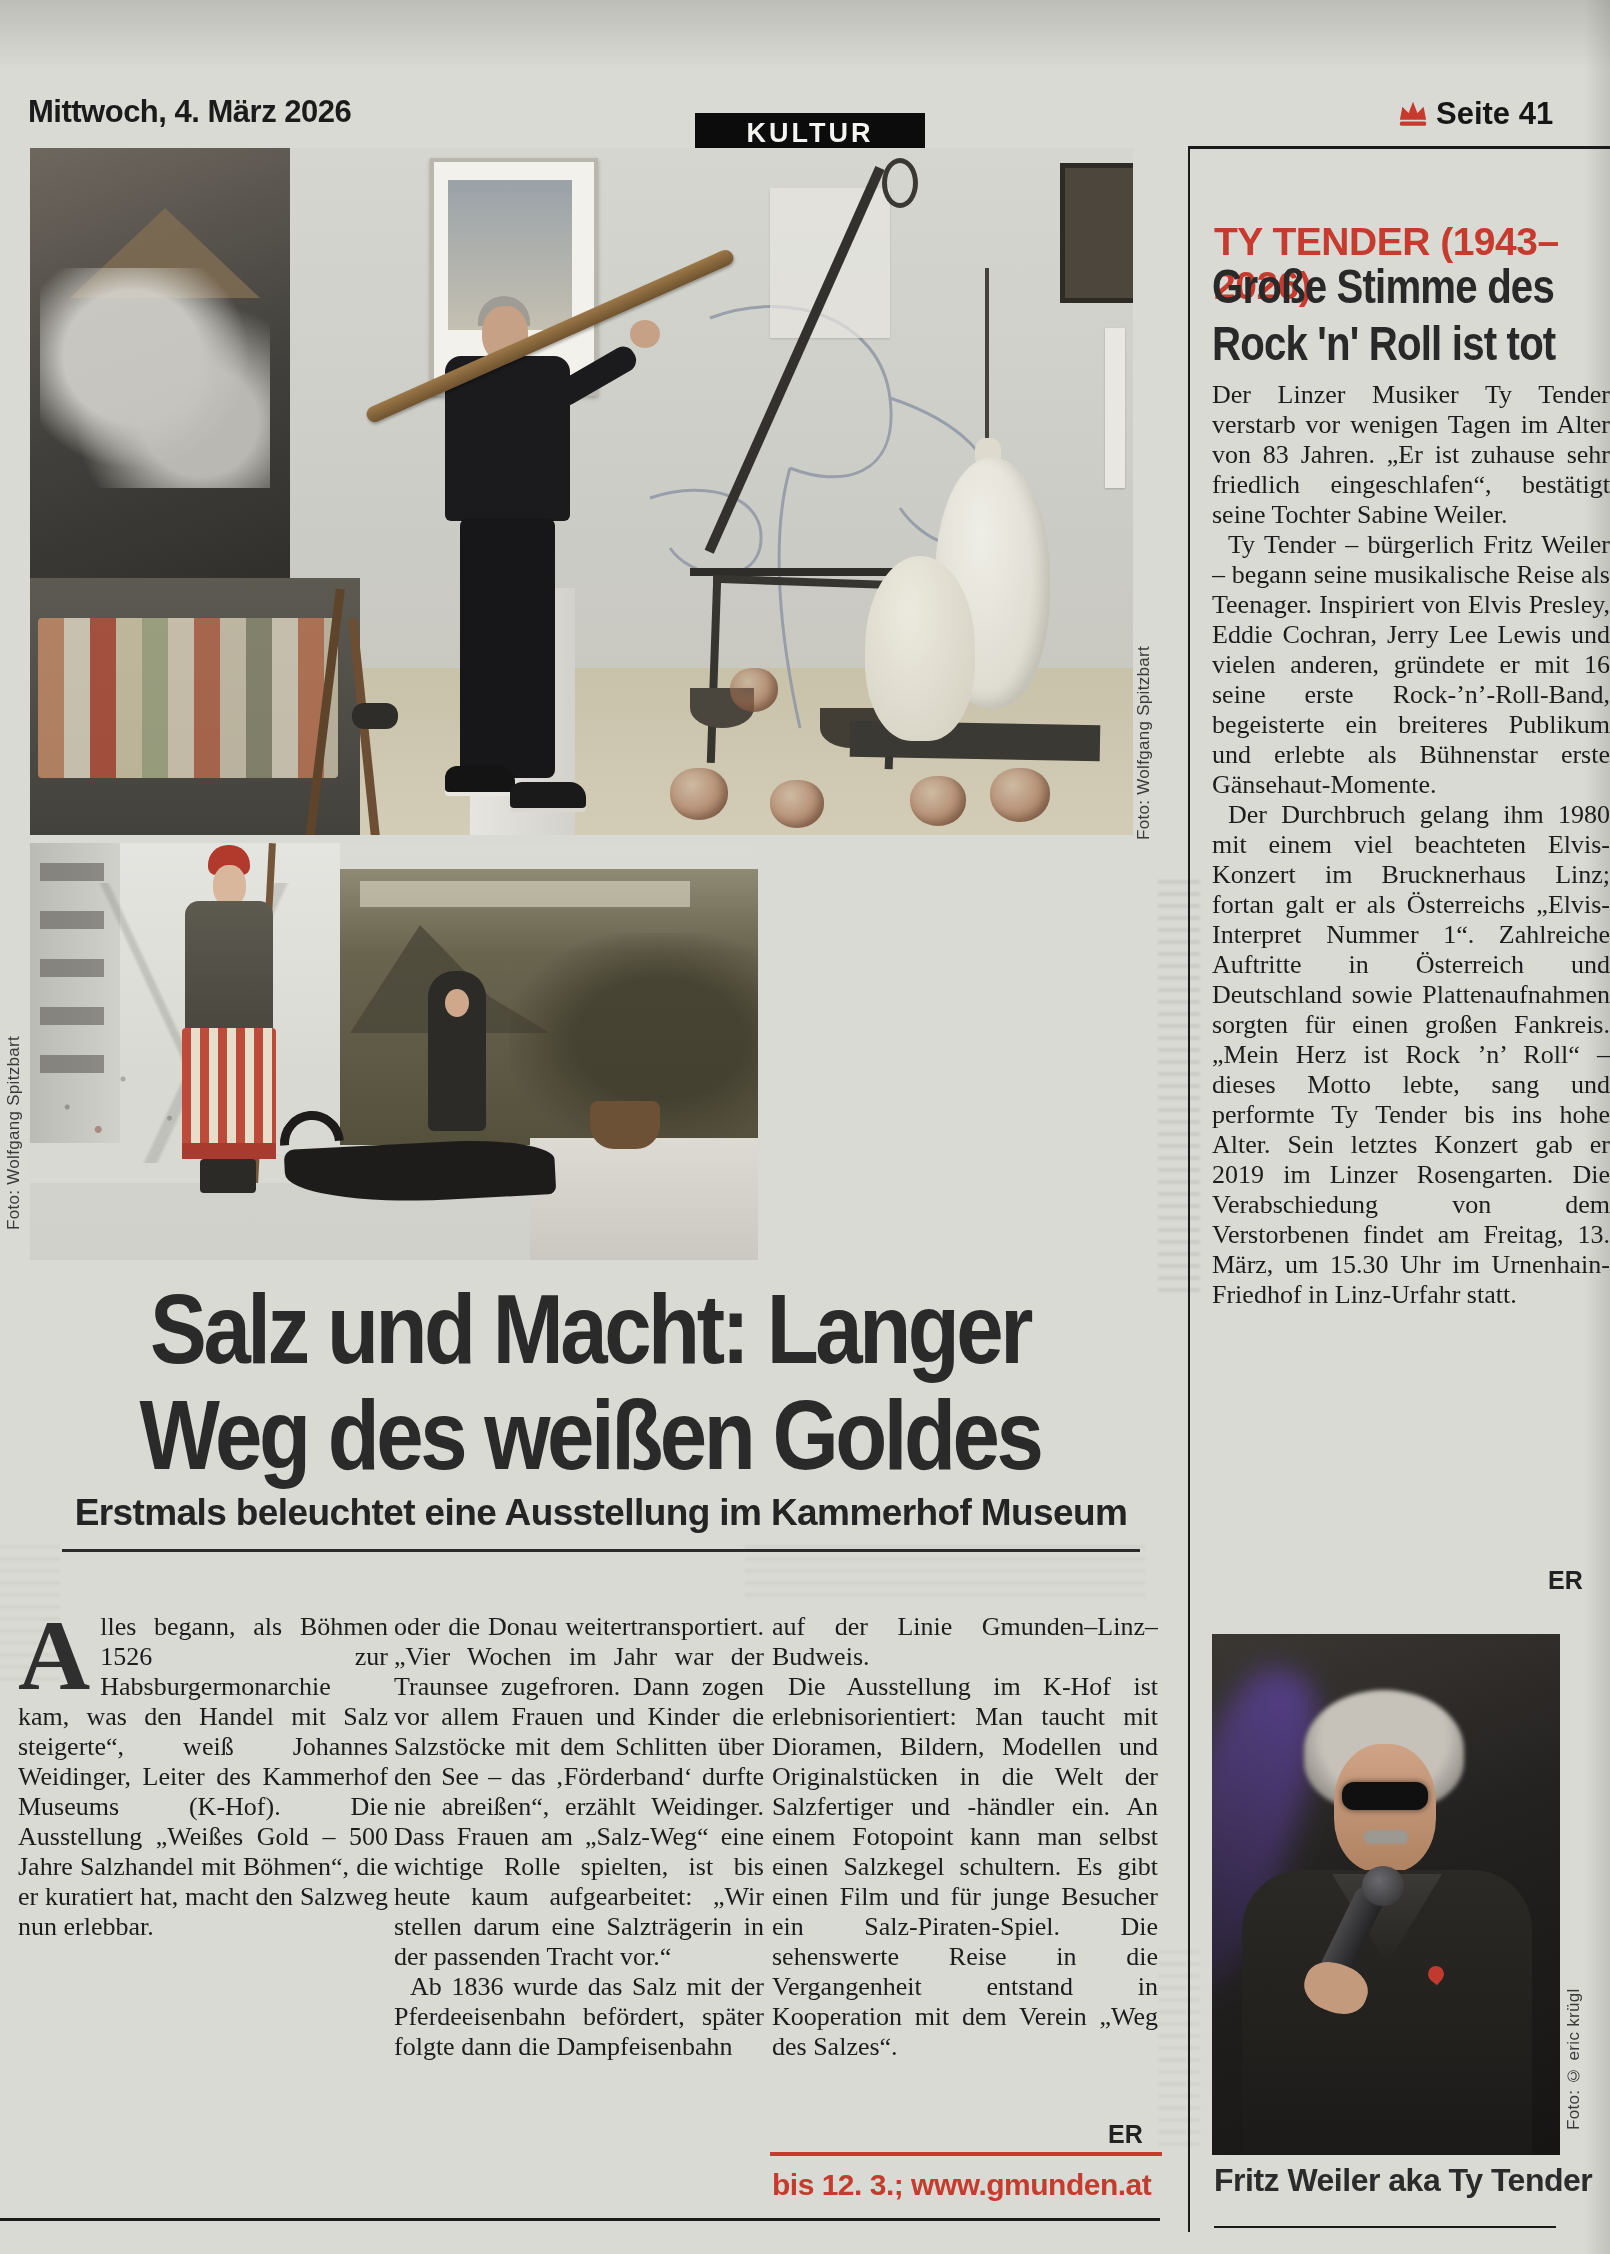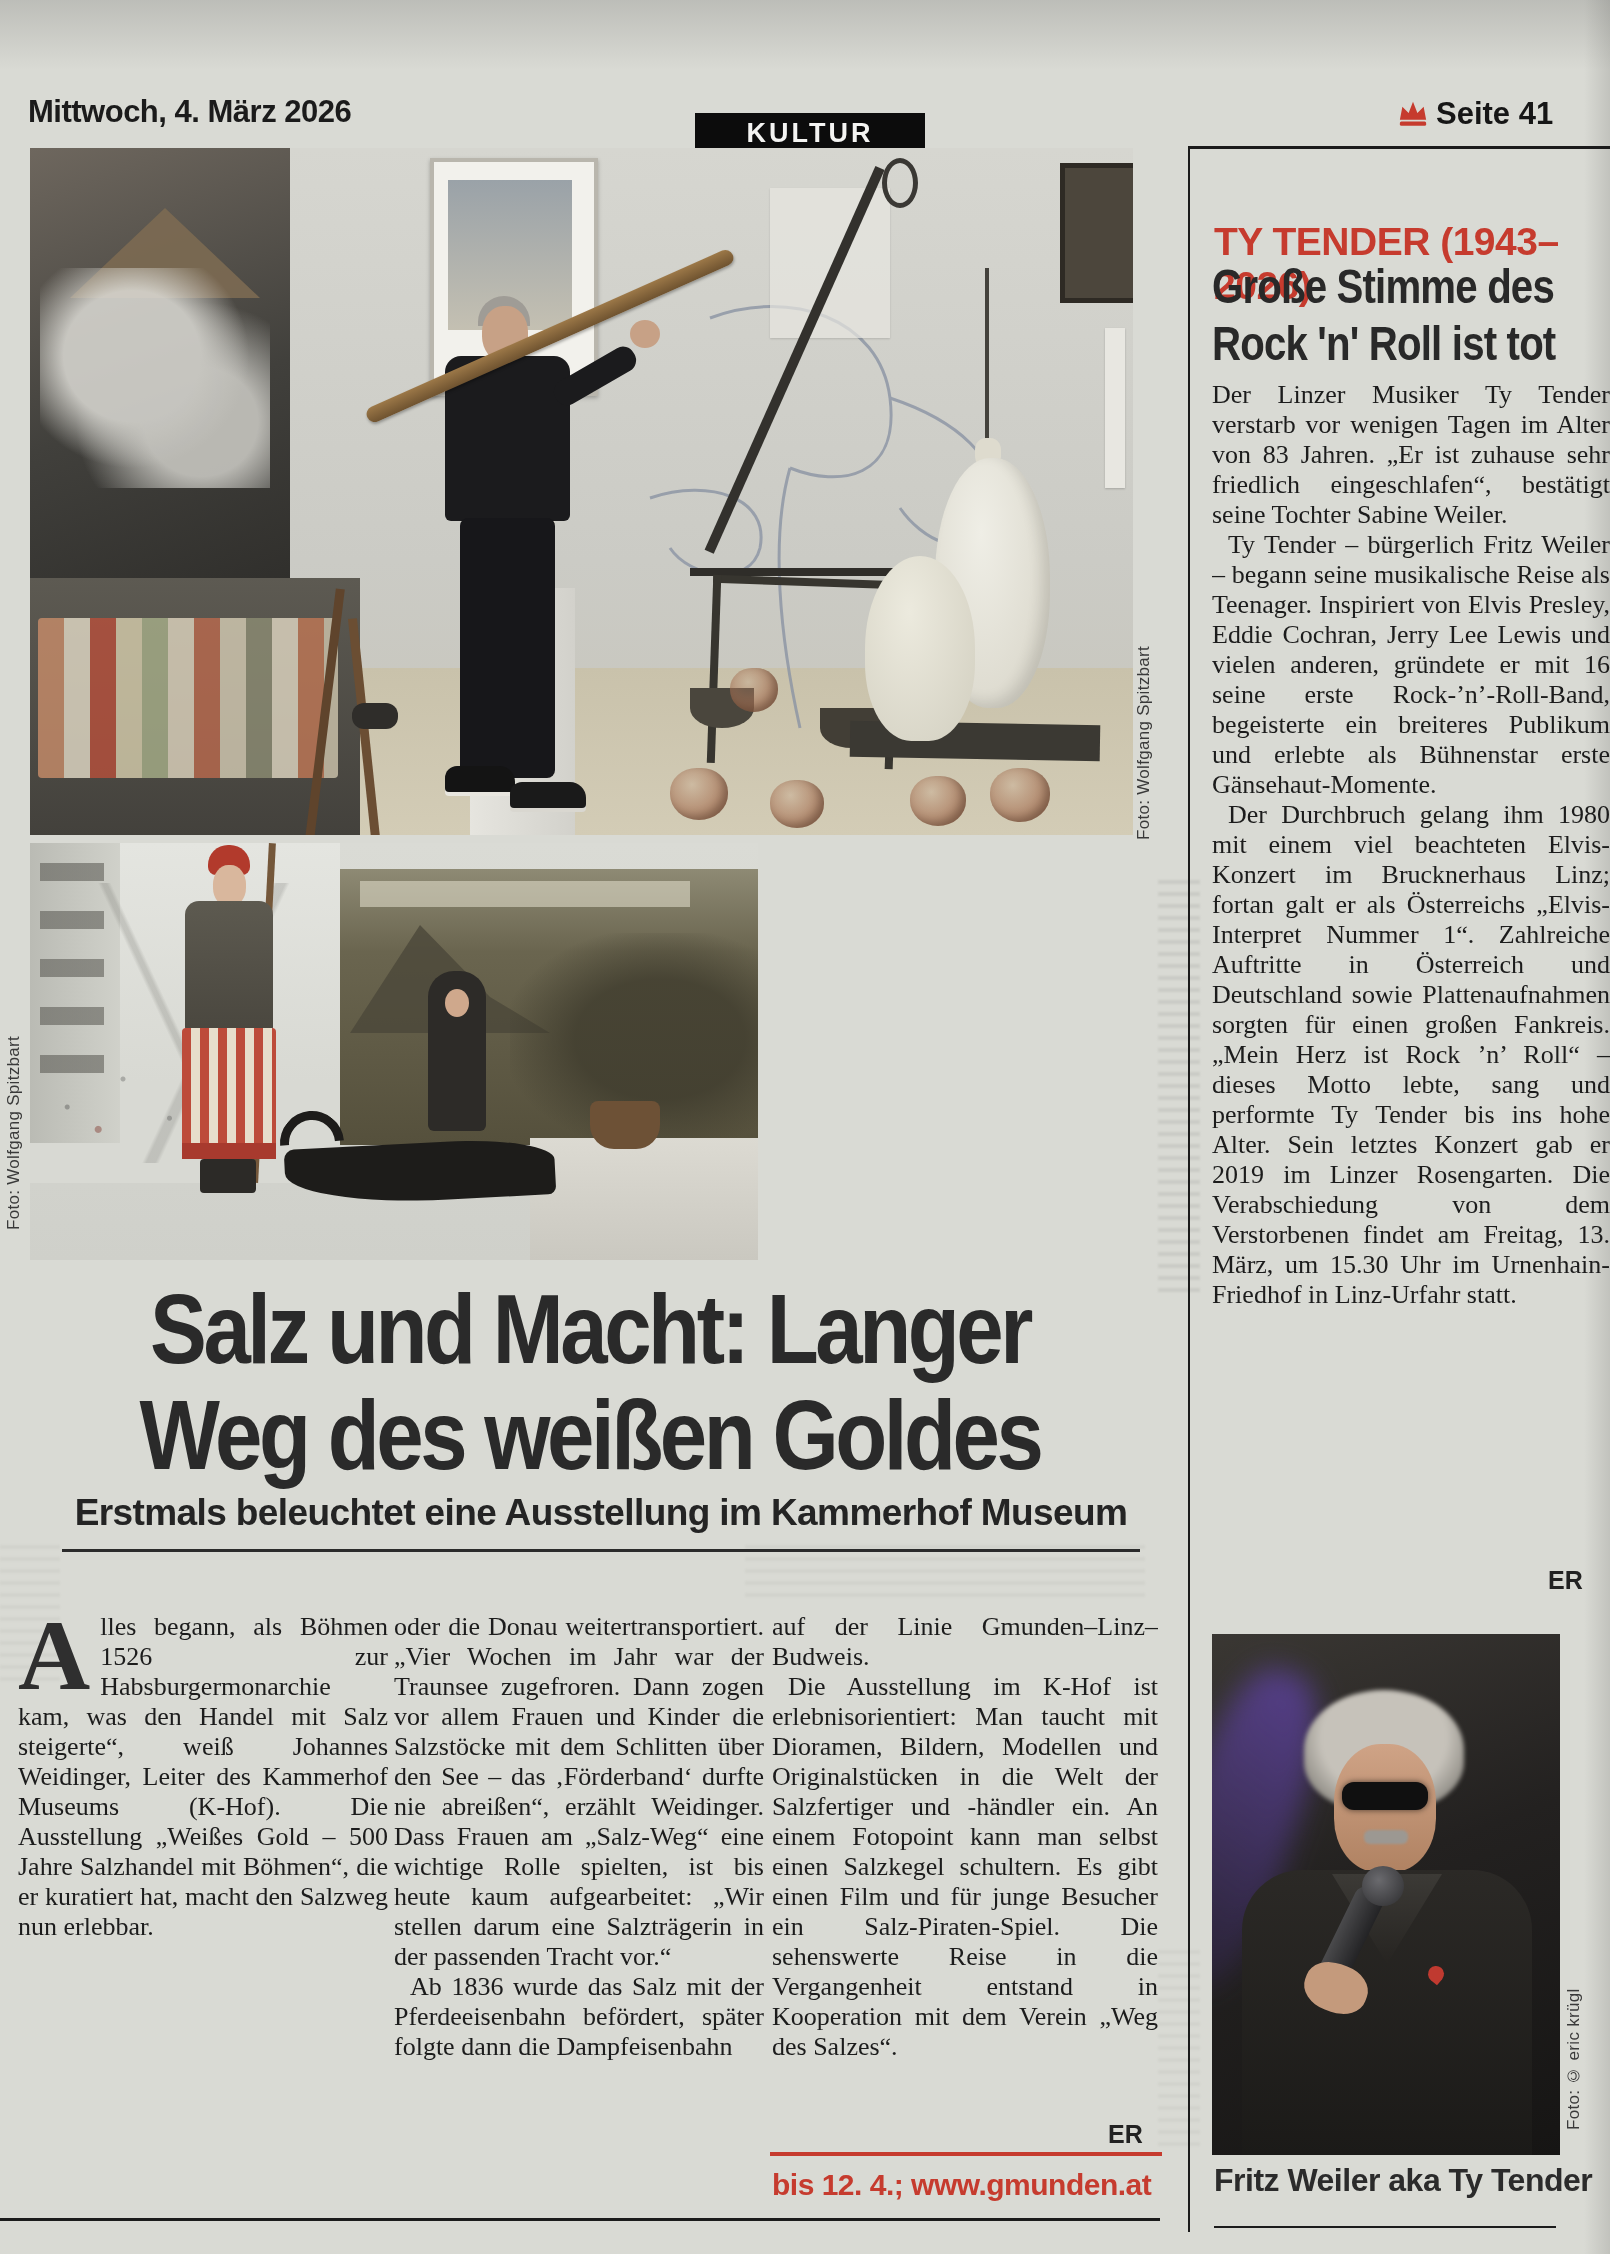--- a/index.html
+++ b/index.html
@@ -268,21 +268,21 @@
   </div>
   <div class="abs bodycol" style="left:772px;top:1612px;width:386px;height:540px;">
     <div>
         <p>auf der Linie Gmunden–Linz–Budweis.</p>
         <p>Die Ausstellung im K-Hof ist erlebnisorientiert: Man taucht mit Dioramen, Bildern, Modellen und Originalstücken in die Welt der Salzfertiger und -händler ein. An einem Fotopoint kann man selbst einen Salzkegel schultern. Es gibt einen Film und für junge Besucher ein Salz-Piraten-Spiel. Die sehenswerte Reise in die Vergangenheit entstand in Kooperation mit dem Verein „Weg des Salzes“.</p>
       </div>
   </div>
   <div class="abs author" style="left:1108px;top:2120px;">ER</div>
 
   <div class="abs rule-red" style="left:770px;top:2152px;width:392px;height:4px;"></div>
-  <div class="abs red-link" style="left:772px;top:2168px;">bis 12. 4.; www.gmunden.at</div>
+  <div class="abs red-link" style="left:772px;top:2168px;">bis 12. 3.; www.gmunden.at</div>
   <div class="abs rule" style="left:0px;top:2218px;width:1160px;height:3px;"></div>
 
   <div class="abs kicker" style="left:1214px;top:220px;">TY TENDER (1943–2026)</div>
   <div class="abs sb-headline" style="left:1212px;top:258px;">Große Stimme des</div>
   <div class="abs sb-headline" style="left:1212px;top:315px;">Rock 'n' Roll ist tot</div>
   <div class="abs bodycol" style="left:1212px;top:380px;width:398px;height:1248px;">
     <div>
         <p>Der Linzer Musiker Ty Tender verstarb vor wenigen Tagen im Alter von 83 Jahren. „Er ist zuhause sehr friedlich eingeschlafen“, bestätigt seine Tochter Sabine Weiler.</p>
         <p>Ty Tender – bürgerlich Fritz Weiler – begann seine musikalische Reise als Teenager. Inspiriert von Elvis Presley, Eddie Cochran, Jerry Lee Lewis und vielen anderen, gründete er mit 16 seine erste Rock-’n’-Roll-Band, begeisterte ein breiteres Publikum und erlebte als Bühnenstar erste Gänsehaut-Momente.</p>
         <p>Der Durchbruch gelang ihm 1980 mit einem viel beachteten Elvis-Konzert im Brucknerhaus Linz; fortan galt er als Österreichs „Elvis-Interpret Nummer 1“. Zahlreiche Auftritte in Österreich und Deutschland sowie Plattenaufnahmen sorgten für einen großen Fankreis. „Mein Herz ist Rock ’n’ Roll“ – dieses Motto lebte, sang und performte Ty Tender bis ins hohe Alter. Sein letztes Konzert gab er 2019 im Linzer Rosengarten. Die Verabschiedung von dem Verstorbenen findet am Freitag, 13. März, um 15.30 Uhr im Urnenhain-Friedhof in Linz-Urfahr statt.</p>

